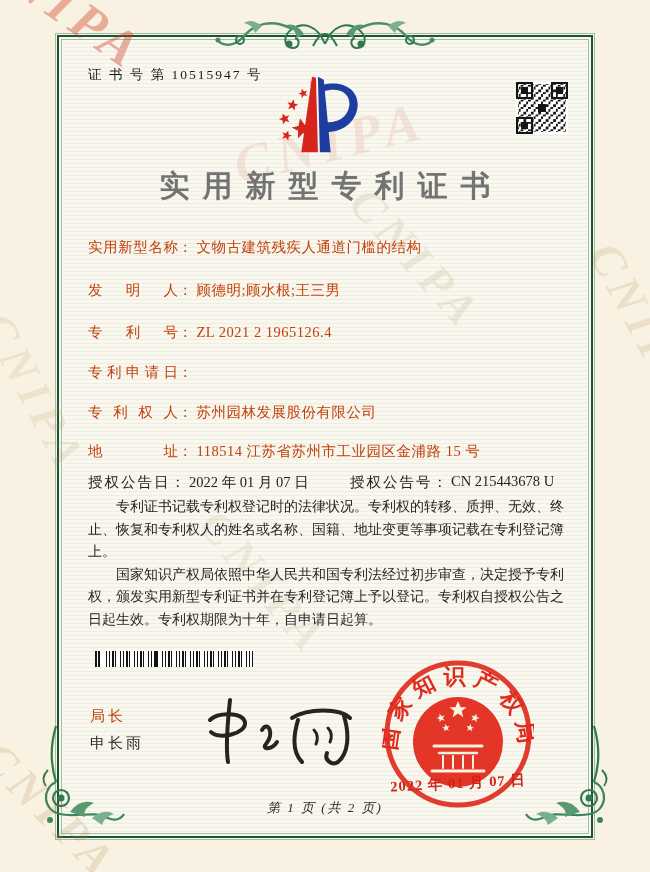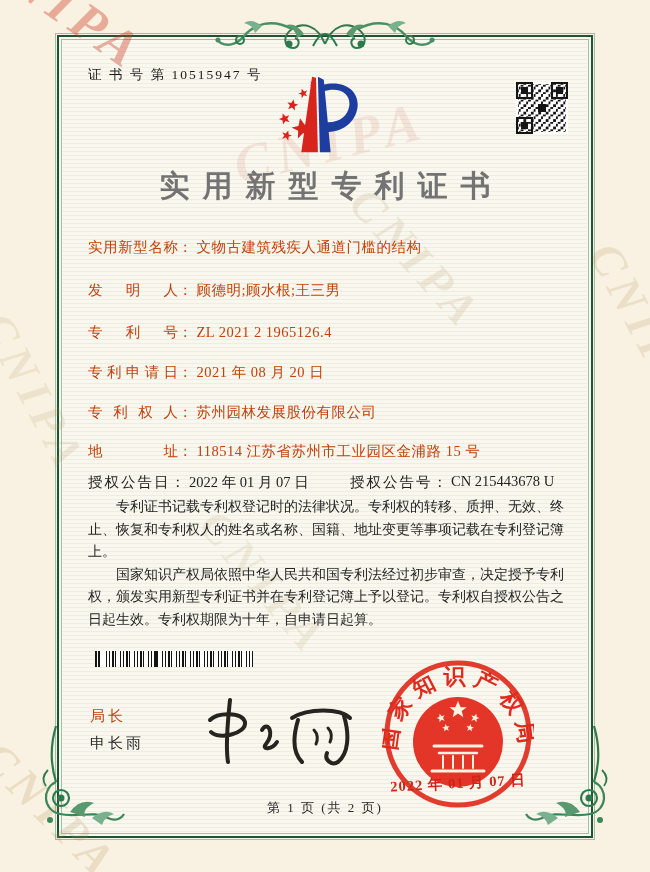--- a/index.html
+++ b/index.html
@@ -68,21 +68,21 @@
   .sig-name{position:absolute;left:90px;top:734px;font-family:"Liberation Sans","DejaVu Sans",sans-serif;font-size:15px;letter-spacing:3px;color:#2a2a2a;z-index:2;}
   .sig-hand{position:absolute;left:192px;top:692px;z-index:2;}
   
   .seal{position:absolute;left:382px;top:658px;width:152px;height:152px;z-index:3;}
   .seal-date{
     position:absolute;left:0;top:116px;width:152px;text-align:center;
     font-size:14.5px;font-weight:bold;color:#cf2418;letter-spacing:1px;
     transform:rotate(-3deg);
   }
   
-  .footer{position:absolute;left:0;right:0;top:799px;text-align:center;font-size:13px;letter-spacing:2px;color:#2a2a2a;z-index:2;}
+  .footer{position:absolute;left:0;right:0;top:799px;text-align:center;font-size:13px;letter-spacing:2px;color:#2a2a2a;z-index:2;font-style:italic;}
   
   .orn-top{position:absolute;left:210px;top:14px;z-index:2;}
   .orn-bl{position:absolute;left:36px;top:726px;z-index:2;}
   .orn-br{position:absolute;left:524px;top:726px;z-index:2;}
   svg{display:block;}
 </style>
 </head>
 <body>
 
 <div class="page">
@@ -155,21 +155,20 @@
     <span class="fv">顾德明;顾水根;王三男</span>
   </div>
   <div class="row r3">
     <span class="fl">专利号</span>
       <span class="colon">：</span>
     <span class="fv">ZL 2021 2 1965126.4</span>
   </div>
   <div class="row r4">
     <span class="fl">专利申请日</span>
       <span class="colon">：</span>
-    <span class="fv">2021 年 08 月 20 日</span>
   </div>
   <div class="row r5">
     <span class="fl">专利权人</span>
       <span class="colon">：</span>
     <span class="fv">苏州园林发展股份有限公司</span>
   </div>
   <div class="row r6">
     <span class="fl">地址</span>
       <span class="colon">：</span>
     <span class="fv">118514 江苏省苏州市工业园区金浦路 15 号</span>

